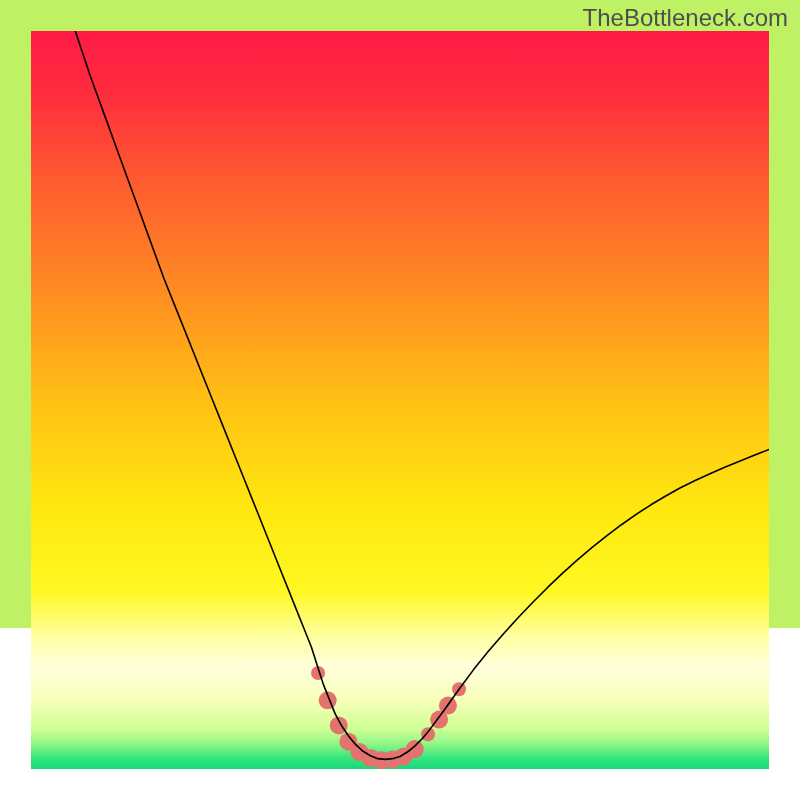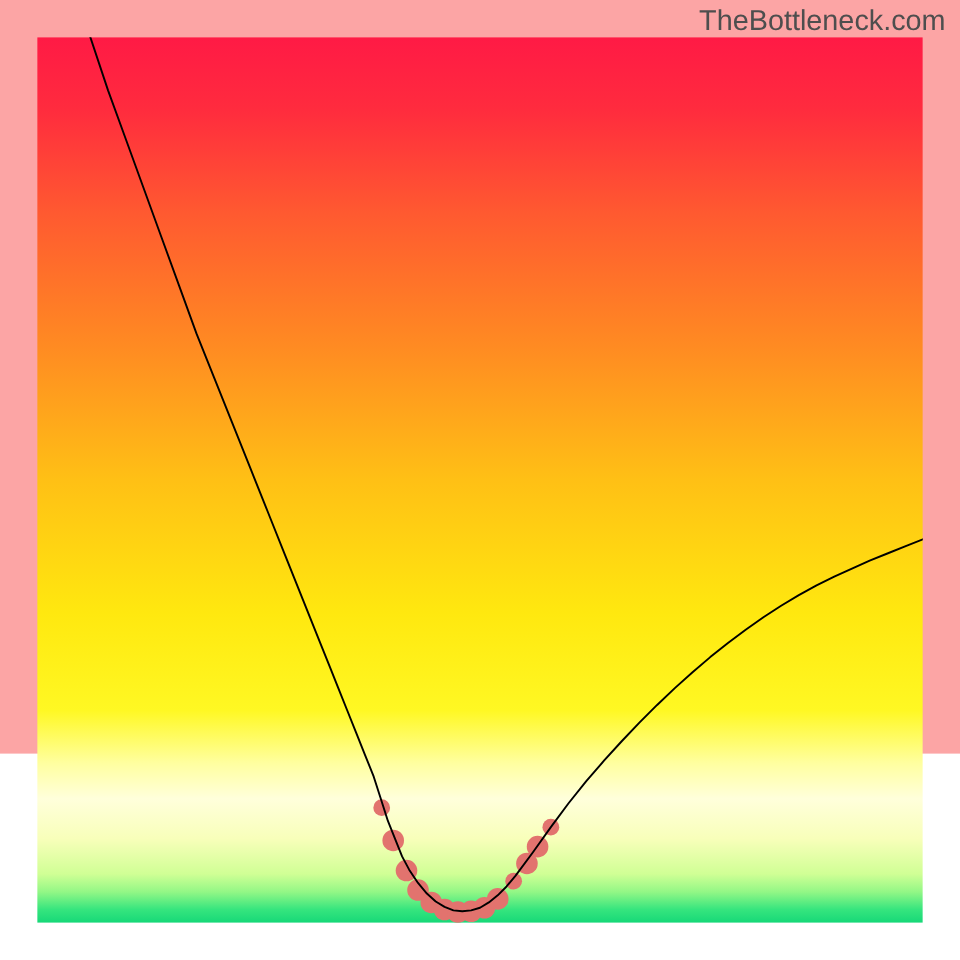--- a/index.html
+++ b/index.html
@@ -6,21 +6,21 @@
     margin: 0;
     padding: 0;
     width: 800px;
     height: 800px;
     overflow: hidden;
     font-family: Arial, Helvetica, sans-serif;
   }
   .frame {
     width: 800px;
     height: 628px;
-    background: #fca5a5;
+    background: #bef264;
     position: relative;
   }
   .watermark {
     position: absolute;
     top: 4px;
     right: 12px;
     color: #4e4e4e;
     font-size: 24px;
     font-weight: 400;
     z-index: 10;

